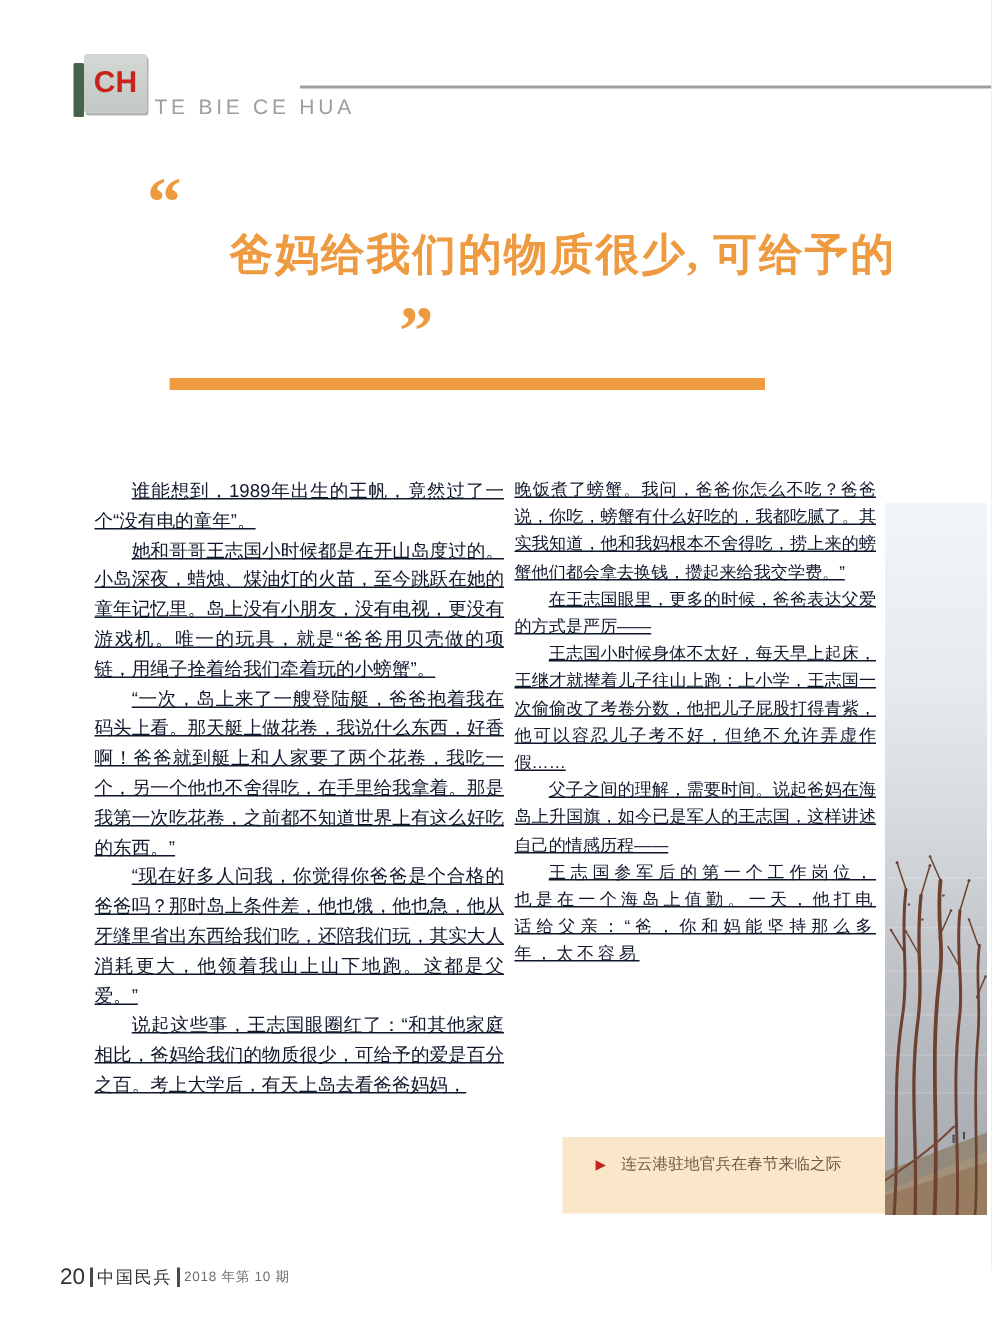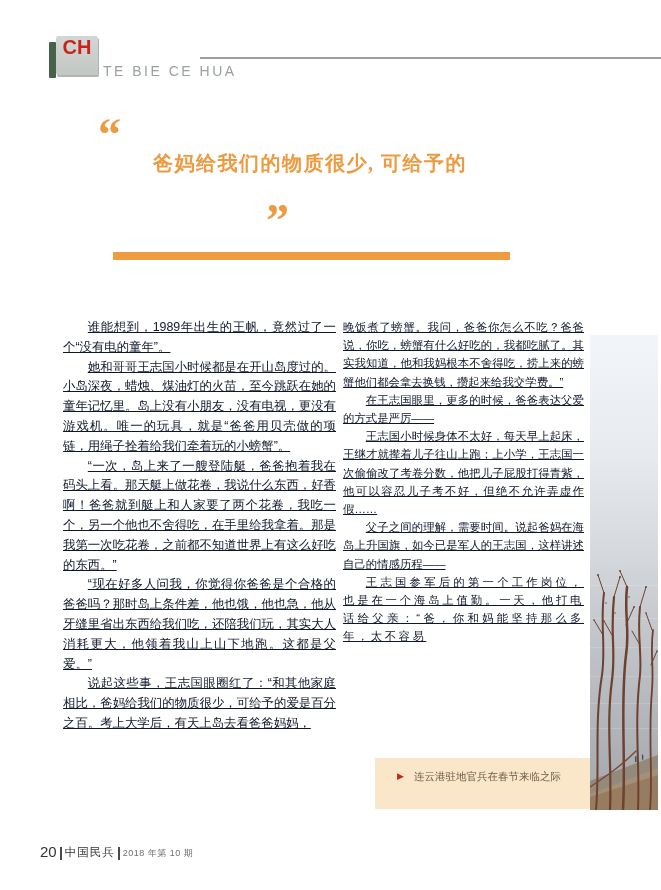--- a/index.html
+++ b/index.html
@@ -7,31 +7,31 @@
     position:relative;width:661px;height:890px;background:#ffffff;
     font-family:"Liberation Sans","DejaVu Sans",sans-serif;
     overflow:hidden;margin:0 auto;
   }
   
   .logo-green{position:absolute;left:49px;top:42px;width:7px;height:36px;background:#47634a;border-radius:1px;}
   .logo-block{
     position:absolute;left:56px;top:36px;width:42px;height:39px;
     background:linear-gradient(#d4d8d5,#c3c7c4);border-radius:2px;
     box-shadow:1px 2px 0 #b0b4b1;
-    display:flex;justify-content:center;
+    display:flex;align-items:center;justify-content:center;
   }
   .logo-block span{font-size:20px;font-weight:bold;color:#c8241c;letter-spacing:0;}
   .hd-title{position:absolute;left:102px;top:34px;font-size:20px;font-weight:600;color:#43474a;letter-spacing:3px;}
   .hd-sub{position:absolute;left:103px;top:63px;font-size:14px;color:#9aa0a0;letter-spacing:2.5px;}
   .hd-rule{position:absolute;left:200px;top:57px;width:461px;height:2px;background:#9b9fa1;}
   
   .q-mark{position:absolute;color:#ed9a40;font-family:"Liberation Serif","DejaVu Serif",serif;font-weight:bold;font-size:46px;line-height:1;}
   .q-open{left:98px;top:112px;}
   .q-close{left:266px;top:198px;}
-  .q-line{position:absolute;color:#ed9a40;font-family:"Liberation Serif","DejaVu Serif",serif;font-weight:bold;font-size:20px;letter-spacing:1.5px;white-space:nowrap;}
+  .q-line{position:absolute;color:#ed9a40;font-family:"Liberation Serif","DejaVu Serif",serif;font-weight:bold;font-size:29px;letter-spacing:1.5px;white-space:nowrap;}
   .q-line1{left:153px;top:150px;}
   .q-line2{left:112px;top:189px;}
   .q-bar{position:absolute;left:113px;top:252px;width:397px;height:8px;background:#ef9b40;}
   
   .col{position:absolute;top:318px;color:#0f172a;text-align:justify;text-decoration:underline;}
   .col-left{left:63px;width:273px;font-size:12.4px;line-height:19.8px;}
   .col-right{left:343px;width:241px;font-size:11.4px;line-height:18.2px;}
   .col p{margin:0;text-indent:2em;}
   .col p.no-indent{text-indent:0;}
   .col p.spaced{letter-spacing:2.5px;}
@@ -40,21 +40,21 @@
   .photo svg{display:block;width:68px;height:475px;}
   
   .caption{
     position:absolute;left:375px;top:758px;width:215px;height:51px;
     background:#fae6c9;box-sizing:border-box;padding:8px 8px 0 10px;
     color:#6f5b47;font-size:10.5px;line-height:20px;
   }
   .caption .row1{display:flex;align-items:center;padding-left:12px;}
   .cap-marker{color:#c4281c;font-size:9px;margin-right:10px;line-height:1;}
   
-  .footer{position:absolute;left:40px;top:843px;display:flex;align-items:flex-end;gap:3px;}
+  .footer{position:absolute;left:40px;top:843px;display:flex;align-items:center;gap:3px;}
   .pg-num{font-size:15px;color:#333;}
   .f-sep{width:2px;height:13px;background:#4a4a4a;}
   .f-mag{font-size:11.5px;color:#333;letter-spacing:1px;}
   .f-issue{font-size:9px;color:#6e6e6e;letter-spacing:.5px;}
 </style>
 </head>
 <body>
 
 <div class="page">
 

